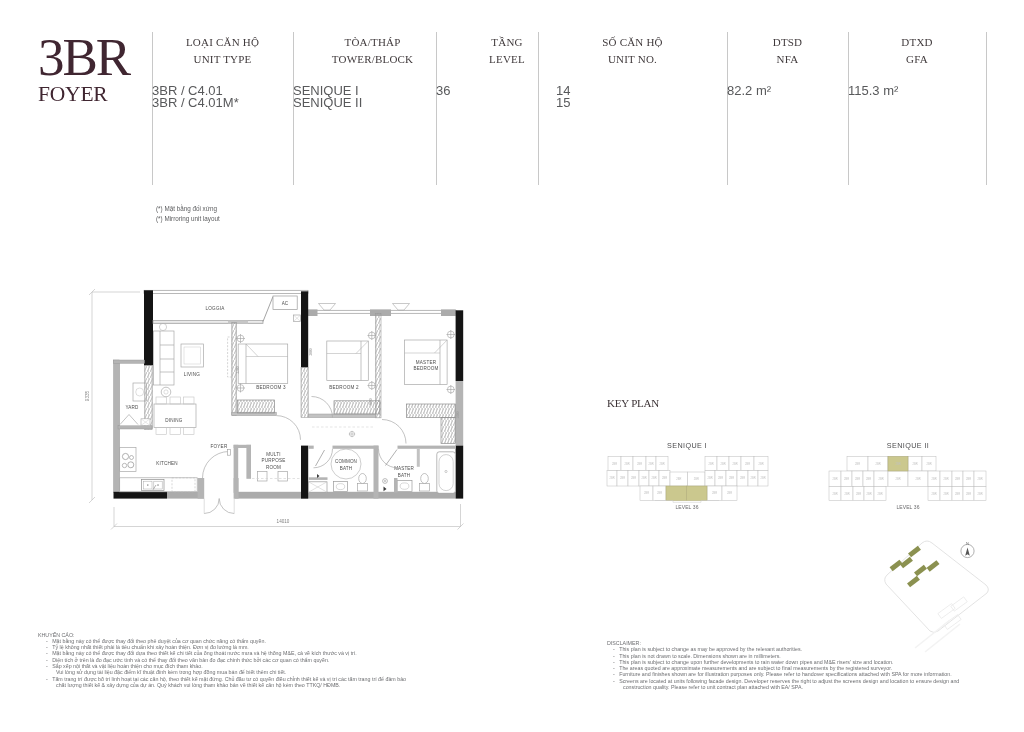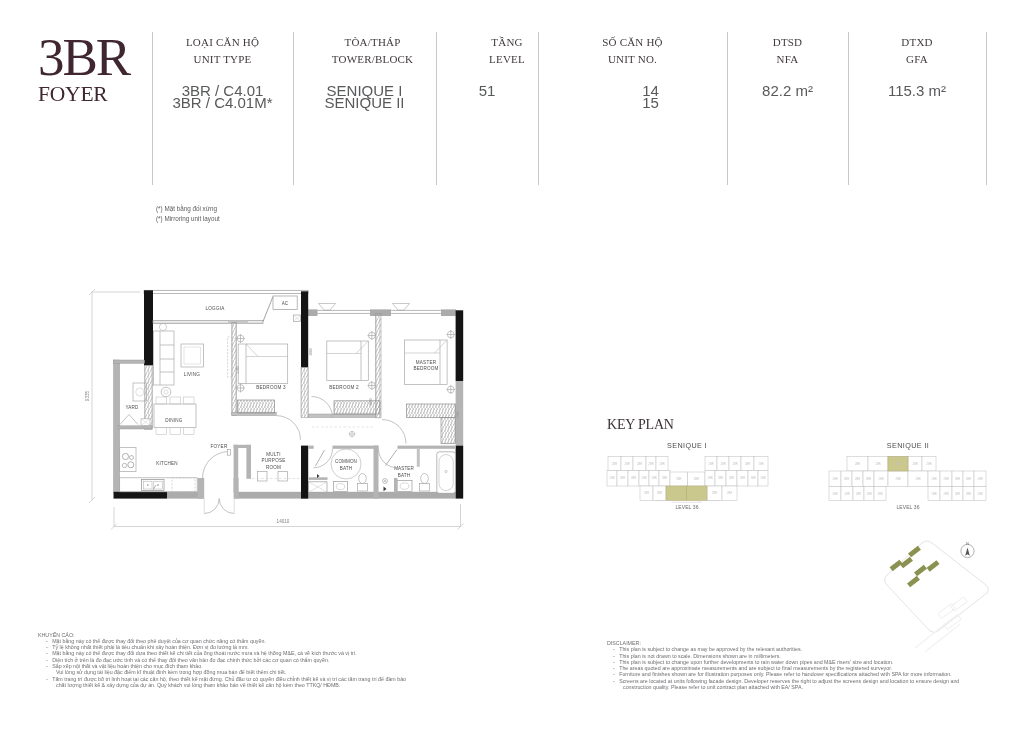--- a/index.html
+++ b/index.html
@@ -1,19 +1,19 @@
 <!DOCTYPE html>
 <html><head><meta charset="utf-8">
 <style>
   html,body{margin:0;padding:0;width:1024px;height:732px;background:#fff;overflow:hidden}
   body{font-family:"Liberation Sans",sans-serif;position:relative;color:#58595b}
   .abs{position:absolute}
   .serif{font-family:Liberation Serif, serif}
   .hlabel{font-family:Liberation Serif, serif;font-size:11px;line-height:17px;color:#403a3c;text-align:center;letter-spacing:.2px}
-  .hval{font-size:15px;line-height:11.8px;color:#58595b;text-align:center}
+  .hval{font-size:13px;line-height:11.8px;color:#58595b;}
   .vline{position:absolute;top:32px;height:153px;width:1px;background:#c8c8c8}
   .tiny{font-size:5.3px;line-height:6.3px;color:#6d6e71}
 </style></head>
 <body>
 
 <div class="abs serif" style="left:38px;top:32px;width:110px;color:#402631">
   <div style="font-size:53px;line-height:50px;letter-spacing:-2px">3BR</div>
   <div style="font-size:21.5px;line-height:24px;letter-spacing:-.2px">FOYER</div>
 </div>
 
@@ -25,34 +25,34 @@
 <div class="vline" style="left:848px"></div>
 <div class="vline" style="left:986px"></div>
 
 <div class="abs hlabel" style="left:152px;top:34px;width:141px">LOẠI CĂN HỘ<br>UNIT TYPE</div>
 <div class="abs hval" style="left:152px;top:85px;width:141px">3BR / C4.01<br>3BR / C4.01M*</div>
 
 <div class="abs hlabel" style="left:301px;top:34px;width:143px">TÒA/THÁP<br>TOWER/BLOCK</div>
 <div class="abs hval" style="left:293px;top:85px;width:143px">SENIQUE I<br>SENIQUE II</div>
 
 <div class="abs hlabel" style="left:456px;top:34px;width:102px">TẦNG<br>LEVEL</div>
-<div class="abs hval" style="left:436px;top:85px;width:102px">51</div>
+<div class="abs hval" style="left:436px;top:85px;width:102px">36</div>
 
 <div class="abs hlabel" style="left:538px;top:34px;width:189px">SỐ CĂN HỘ<br>UNIT NO.</div>
 <div class="abs hval" style="left:556px;top:85px;width:189px">14<br>15</div>
 
 <div class="abs hlabel" style="left:727px;top:34px;width:121px">DTSD<br>NFA</div>
 <div class="abs hval" style="left:727px;top:85px;width:121px">82.2 m²</div>
 
 <div class="abs hlabel" style="left:848px;top:34px;width:138px">DTXD<br>GFA</div>
 <div class="abs hval" style="left:848px;top:85px;width:138px">115.3 m²</div>
 
 <div class="abs" style="left:156px;top:204px;font-size:6.3px;line-height:10px;color:#5b5c5e">(*) Mặt bằng đối xứng<br>(*) Mirroring unit layout</div>
 
-<div class="abs serif" style="left:607px;top:417px;font-size:14px;letter-spacing:-.2px;color:#3c3336">KEY PLAN</div>
+<div class="abs serif" style="left:607px;top:397px;font-size:11px;letter-spacing:-.2px;color:#3c3336">KEY PLAN</div>
 
 <svg class="abs" style="left:0;top:0" width="1024" height="732" viewBox="0 0 1024 732" fill="none">
 <defs>
 <pattern id="hatch" width="3" height="6" patternUnits="userSpaceOnUse">
   <path d="M0,6 L3,0" stroke="#8f8f8f" stroke-width="0.6"></path>
   <path d="M1.5,6 L1.5,0" stroke="#b5b5b5" stroke-width="0.4"></path>
 </pattern>
 </defs>
 <g stroke-linecap="butt">
 

